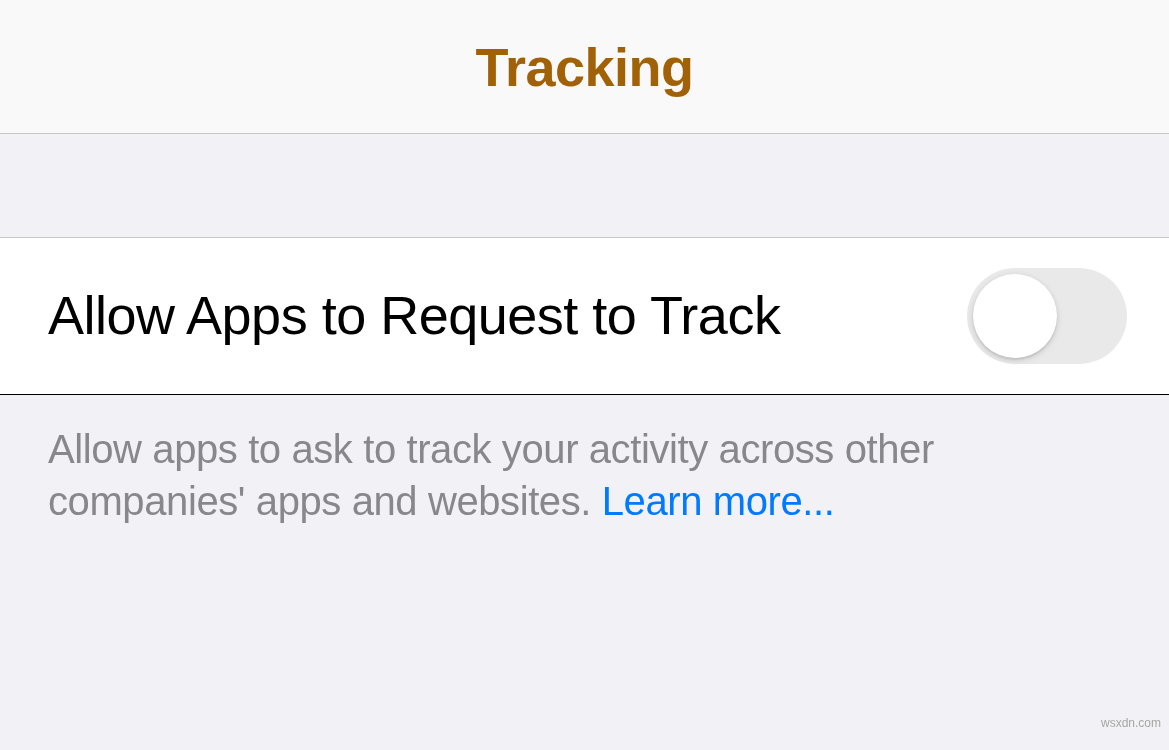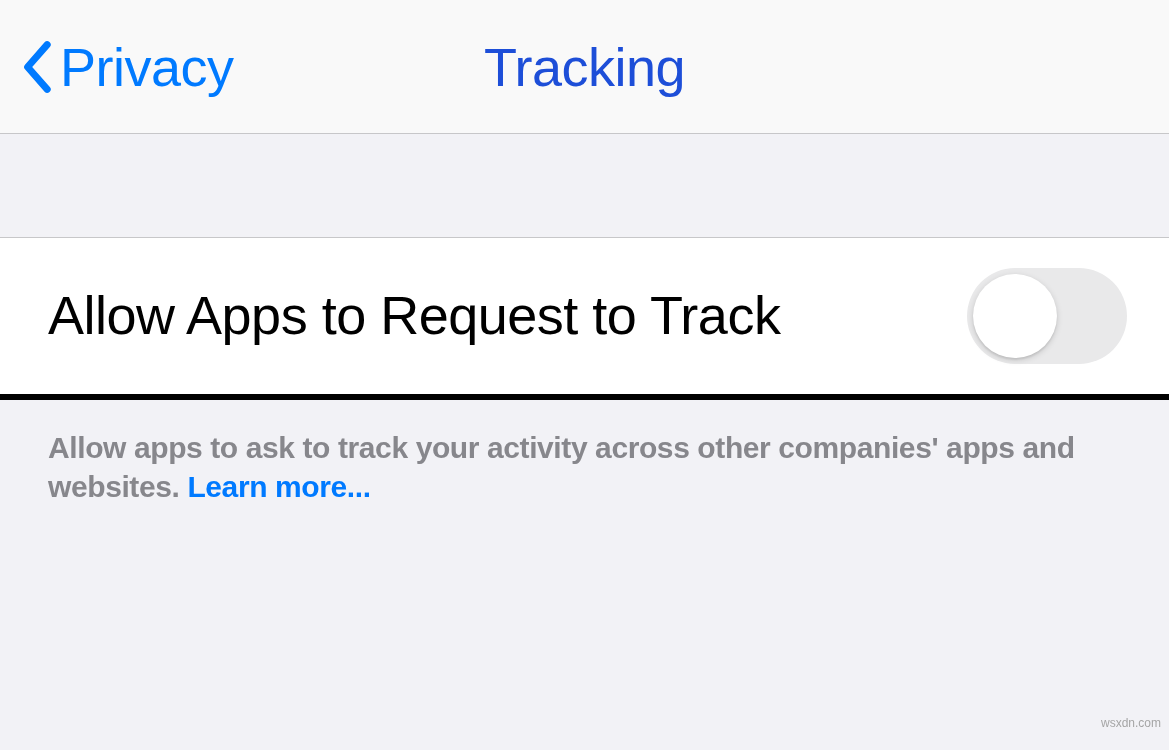--- a/index.html
+++ b/index.html
@@ -39,36 +39,36 @@
     }
     .back-label {
       color: #007aff;
       font-size: 54px;
       font-weight: 400;
       letter-spacing: -0.5px;
     }
     .nav-title {
       margin: 12px auto;
       font-size: 54px;
-      font-weight: 400;
-      color: #1d4ed8;
+      font-weight: 700;
+      color: #a16207;
       letter-spacing: -0.5px;
     }
     .spacer {
       height: 104px;
       background: #f2f2f6;
       border-bottom: 1px solid #c7c7c9;
     }
     .setting-row {
       display: flex;
       align-items: center;
       justify-content: space-between;
       background: #fff;
       padding: 30px 42px 30px 48px;
-      border-bottom: 6px solid #000000;
+      border-bottom: 1px solid #000000;
     }
     .setting-label {
       font-size: 54px;
       font-weight: 400;
       color: #000;
       line-height: 1.22;
       letter-spacing: -0.5px;
       max-width: 780px;
     }
     .toggle {
@@ -85,22 +85,22 @@
       top: 6px;
       left: 6px;
       width: 84px;
       height: 84px;
       background: #fff;
       border-radius: 50%;
       box-shadow: 0 2px 6px rgba(0,0,0,0.15), 0 2px 2px rgba(0,0,0,0.08);
     }
     .footer-text {
       padding: 28px 48px 0 48px;
-      font-size: 30px;
-      font-weight: 700;
+      font-size: 40px;
+      font-weight: 400;
       color: #87878c;
       line-height: 1.3;
       letter-spacing: -0.4px;
     }
     .learn-more {
       color: #007aff;
       cursor: pointer;
     }
     .watermark {
       position: absolute;
@@ -108,26 +108,20 @@
       right: 8px;
       font-size: 12px;
       color: #a5a5a5;
       font-family: Arial, sans-serif;
     }
   </style>
 </head>
 <body>
 
 <div class="nav-bar">
-  <div class="back-button">
-    <svg class="chevron-left" viewBox="0 0 24 40" fill="none" stroke="currentColor" stroke-width="5" stroke-linecap="round" stroke-linejoin="round">
-      <polyline points="20,4 6,20 20,36"></polyline>
-    </svg>
-    <span class="back-label">Privacy</span>
-  </div>
   <div class="nav-title">Tracking</div>
 </div>
 
 <div class="spacer"></div>
 
 <div class="setting-row">
   <div class="setting-label">Allow Apps to Request to Track</div>
   <div class="toggle">
     <div class="toggle-knob"></div>
   </div>

